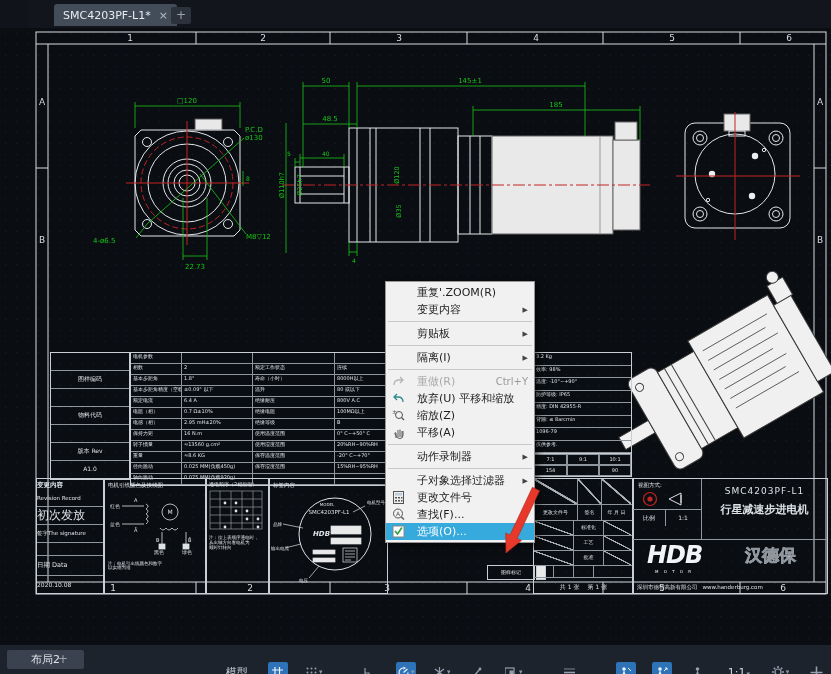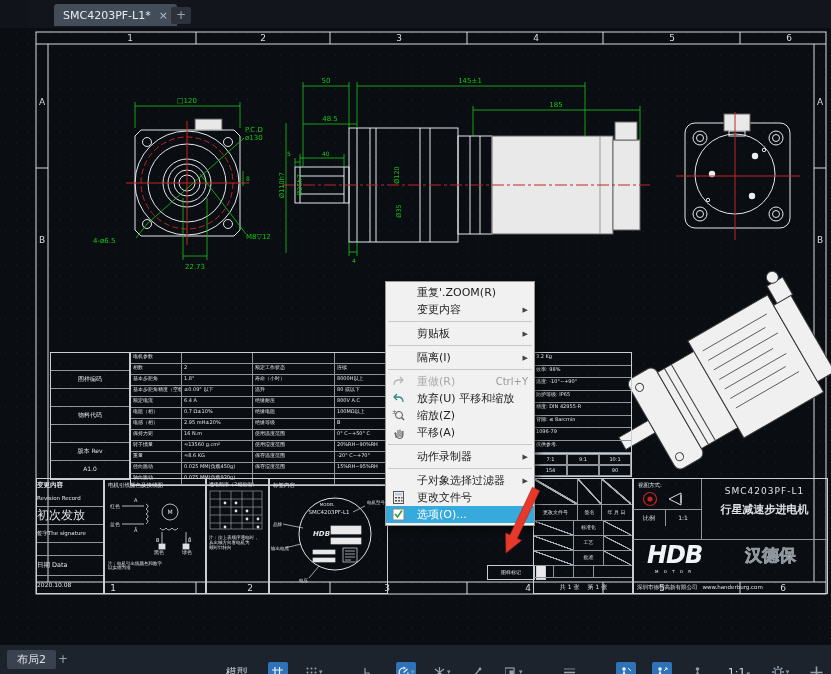--- a/index.html
+++ b/index.html
@@ -32,21 +32,21 @@
   .mi .ic{width:17px;height:13px;display:flex;align-items:center;justify-content:center;flex:none;}
   .mi .lb{flex:1;white-space:nowrap;overflow:hidden;}
   .mi .sub{font-size:7px;color:#444;}
   .mi .kbd{font-size:10px;color:#9a9a9a;}
   .mi.dis{color:#a9a9a9;}
   .mi.hl{background:#36a9dd;color:#ffffff;}
   .msep{height:1px;background:#c9c9c9;margin:3px 2px;}
   
   #statusbar{position:absolute;top:644px;left:0;width:831px;height:30px;background:#1d232c;border-top:1px solid #0b0e12;}
   #layouttab{position:absolute;left:7px;top:5px;height:19px;background:#3a4250;color:#dfe4ea;font-size:11px;
-    padding:0 10px;display:flex;align-items:center;border-radius:2px;}
+    padding:0 24px;display:flex;align-items:center;border-radius:2px;}
   #layoutadd{position:absolute;left:55px;top:7px;width:16px;height:15px;color:#97a1ad;font-size:12px;text-align:center;line-height:15px;}
   #sticons{position:absolute;right:5px;top:16px;display:flex;align-items:center;gap:16px;height:22px;}
   .sbtn{height:20px;min-width:20px;display:flex;align-items:center;justify-content:center;border-radius:2px;color:#93a0af;}
   .sbtn.hl{background:#2e72b8;color:#eaf3fd;}
   .sbtn svg{stroke:currentColor;fill:none;stroke-width:1.2;}
   .caret{color:#8d99a7;font-size:7px;margin-left:1px;}
   .stext{color:#cfd6de;font-size:11px;padding:0 4px;}
   .sgap{width:4px;}
 </style>
 </head>
@@ -629,20 +629,30 @@
             <rect x="5" y="6" width="2" height="1.5"></rect>
             <rect x="8" y="6" width="1.5" height="1.5"></rect>
             <rect x="2" y="9" width="2" height="1.5"></rect>
             <rect x="5" y="9" width="2" height="1.5"></rect>
             <rect x="8" y="9" width="1.5" height="1.5"></rect>
           </g>
         </svg>
       </span>
     <span class="lb">更改文件号</span>
   </div>
+  <div class="mi">
+    <span class="ic">
+        <svg width="13" height="13">
+          <circle cx="6" cy="5.5" r="4.5" fill="none" stroke="#555" stroke-width="1"></circle>
+          <text x="4" y="8" font-size="6" fill="#555">A</text>
+          <line x1="9.2" y1="8.7" x2="12" y2="11.5" stroke="#555" stroke-width="1.3"></line>
+        </svg>
+      </span>
+    <span class="lb">查找(F)...</span>
+  </div>
   <div class="mi hl">
     <span class="ic">
         <svg width="13" height="13">
           <rect x="1" y="1" width="11" height="11" fill="#fff" stroke="#888"></rect>
           <path d="M3,6 L5.5,9 L10,2.5" fill="none" stroke="#2e9e3f" stroke-width="1.6"></path>
         </svg>
       </span>
     <span class="lb">选项(O)...</span>
   </div>
 </div>

